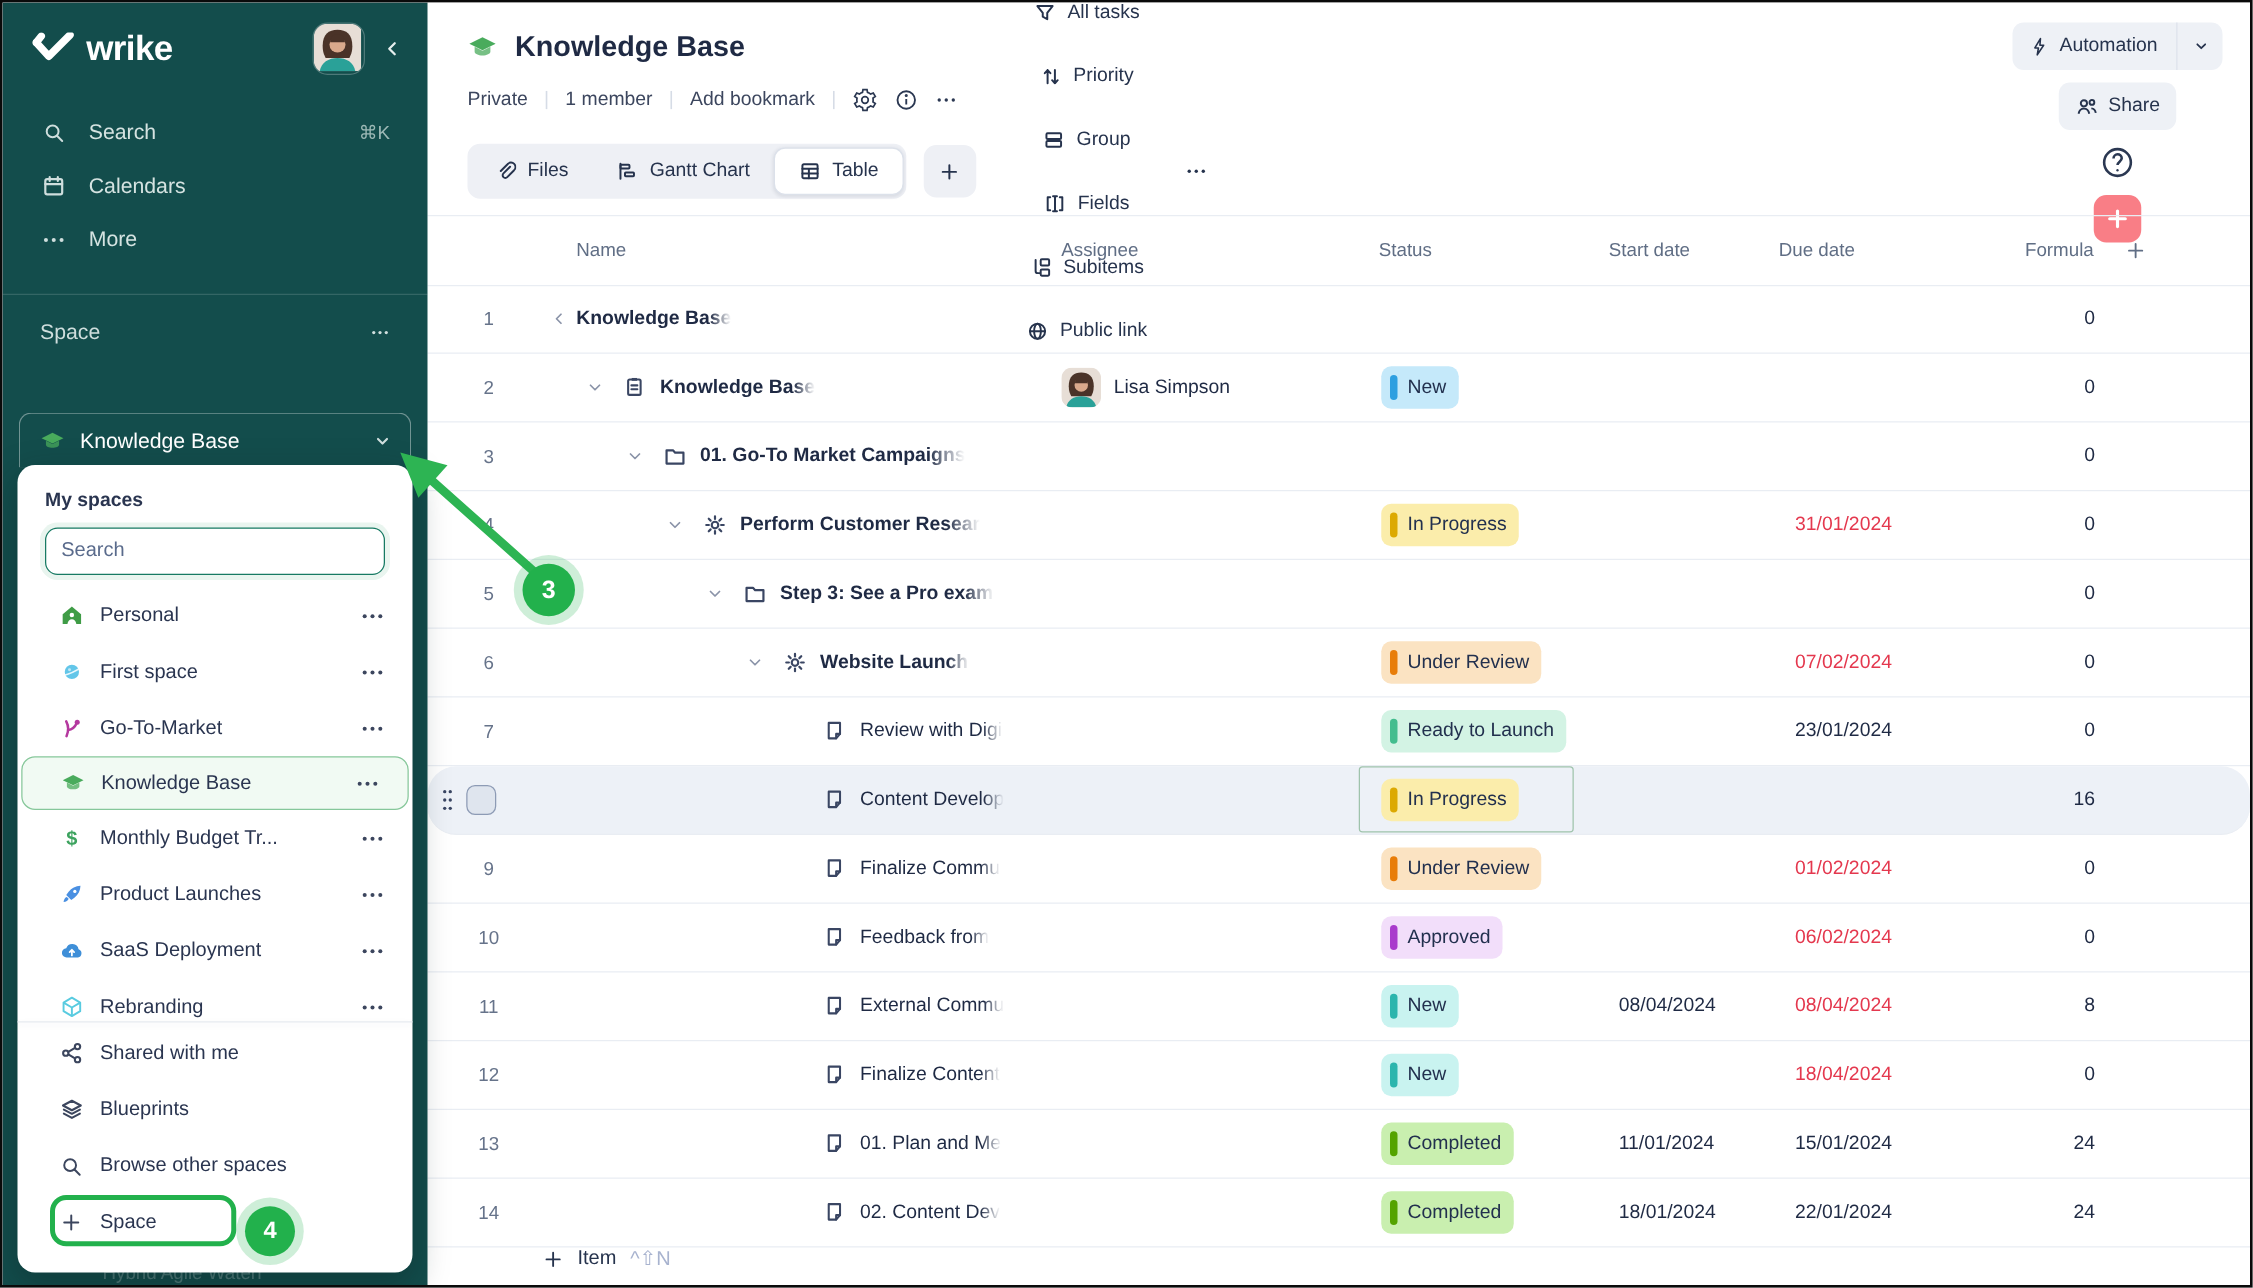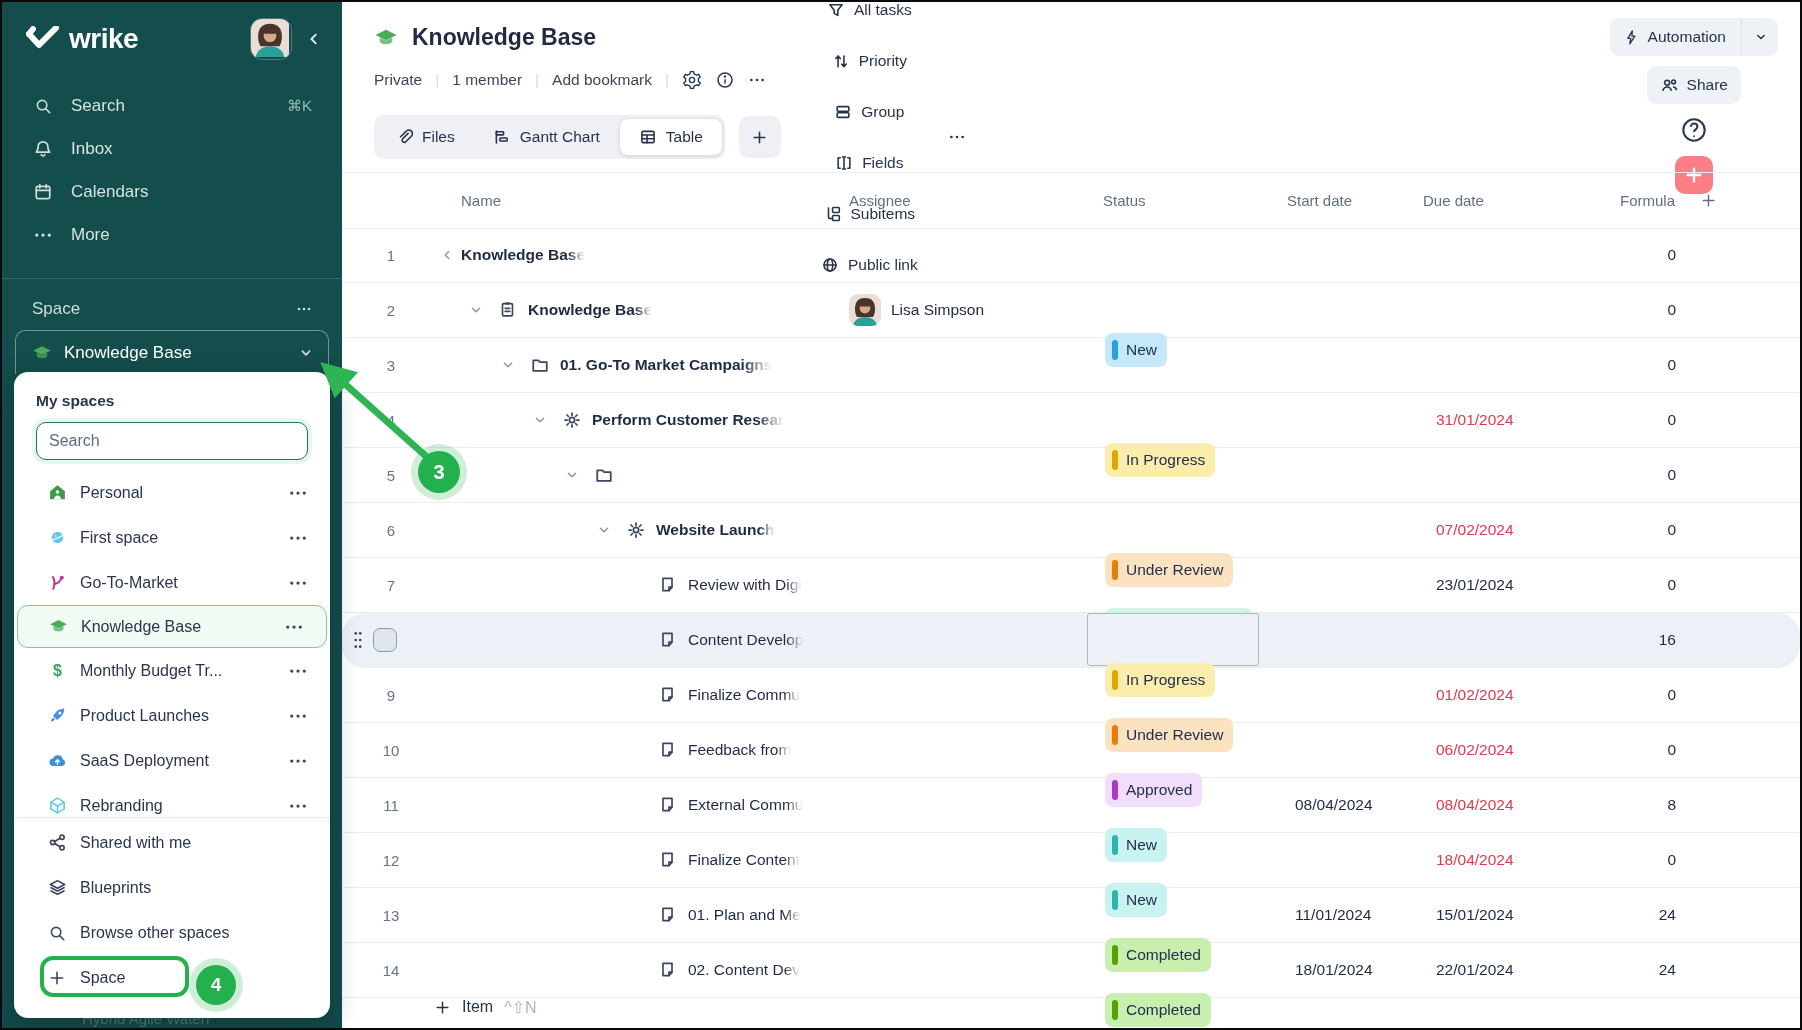--- a/index.html
+++ b/index.html
@@ -88,21 +88,21 @@
   .rows{position:absolute;left:0;right:0;top:226px;}
   .trow{position:relative;height:54px;border-bottom:1px solid #e9edf3;}
   .trow.selected{background:#edf1f7;border-radius:23px;}
   .rownum{position:absolute;left:34px;width:30px;top:0;height:54px;display:flex;align-items:center;justify-content:center;font-size:15px;color:#66738a;}
   .trow .icon{position:absolute;top:17px;color:#3a4663;}
   .trow .chev{color:#8a93a8;cursor:pointer;}
   .tname{position:absolute;top:0;height:54px;display:flex;align-items:center;font-size:15.5px;color:#1f2a44;white-space:nowrap;overflow:hidden;-webkit-mask-image:linear-gradient(90deg,#000 86%,transparent);mask-image:linear-gradient(90deg,#000 86%,transparent);}
   .tname.bold{font-weight:bold;}
   .assignee{position:absolute;left:507px;top:0;height:54px;display:flex;align-items:center;gap:10px;font-size:15.5px;color:#1f2a44;}
   .assignee .av{width:32px;height:32px;border-radius:9px;overflow:hidden;}
-  .status{position:absolute;left:763px;top:10px;display:inline-flex;align-items:center;height:34px;border-radius:8px;padding:0 10px 0 7px;gap:8px;font-size:15.5px;color:#22304e;max-width:158px;overflow:hidden;white-space:nowrap;cursor:pointer;margin-top:40px;}
+  .status{position:absolute;left:763px;top:10px;display:inline-flex;align-items:center;height:34px;border-radius:8px;padding:0 10px 0 7px;gap:8px;font-size:15.5px;color:#22304e;max-width:158px;overflow:hidden;white-space:nowrap;cursor:pointer;}
   .status .bar{width:6px;height:20px;border-radius:3px;flex:0 0 6px;}
   .cell-sel{position:absolute;left:745px;top:0;width:172px;height:53px;border:1px solid #9fc3ac;border-radius:3px;box-sizing:border-box;pointer-events:none;}
   .dt{position:absolute;top:0;height:54px;display:flex;align-items:center;font-size:15.5px;color:#1f2a44;}
   .dt-start{left:953px;} .dt-due{left:1094px;}
   .dt.overdue{color:#e4384e;}
   .formula{position:absolute;left:1230px;width:104px;top:0;height:54px;display:flex;align-items:center;justify-content:flex-end;font-size:15.5px;color:#1f2a44;}
   .dragdots{position:absolute;left:10px;top:16px;color:#66738a;cursor:grab;}
   .rowcheck{position:absolute;left:31px;top:15px;width:24px;height:24px;border:1.6px solid #8d9bb5;border-radius:7px;background:#dfe5ee;box-sizing:border-box;cursor:pointer;}
   .tfoot{position:absolute;left:0;right:0;top:982px;height:46px;display:flex;align-items:center;}
   .add-item{display:flex;align-items:center;gap:11px;margin-left:92px;font-size:16px;color:#26334d;cursor:pointer;}
@@ -147,30 +147,20 @@
               <circle cx="7.2" cy="7.2" r="4.2"></circle>
               <path d="M10.3 10.3 14 14"></path>
             </svg>
           </span>
      <span>Search</span>
      <span class="sb-shortcut">⌘K</span>
    </div>
         <div class="sb-item">
      <span class="icon">
             <svg width="20" height="20" viewBox="0 0 16 16" fill="none" stroke="currentColor" stroke-width="1.4" stroke-linecap="round" stroke-linejoin="round">
-              <path d="M8 2.2c-2.2 0-3.9 1.7-3.9 4 0 2.8-1 3.8-1.4 4.3h10.6c-.4-.5-1.4-1.5-1.4-4.3 0-2.3-1.7-4-3.9-4z"></path>
-              <path d="M6.6 12.6a1.5 1.5 0 0 0 2.8 0"></path>
-            </svg>
-          </span>
-     <span>Inbox</span>
-
-   </div>
-        <div class="sb-item">
-     <span class="icon">
-            <svg width="20" height="20" viewBox="0 0 16 16" fill="none" stroke="currentColor" stroke-width="1.4" stroke-linecap="round" stroke-linejoin="round">
               <rect x="2.6" y="3.4" width="10.8" height="9.8" rx="1.2"></rect>
               <path d="M5.4 2.2v2.4M10.6 2.2v2.4M2.6 6.6h10.8"></path>
             </svg>
           </span>
      <span>Calendars</span>
 
    </div>
         <div class="sb-item">
      <span class="icon">
             <svg width="20" height="20" viewBox="0 0 16 16">
@@ -675,20 +665,21 @@
           <span class="icon chev" style="left:222px;top:19px">
             <svg width="16" height="16" viewBox="0 0 16 16" fill="none" stroke="currentColor" stroke-width="1.4" stroke-linecap="round" stroke-linejoin="round">
               <path d="M4.4 6.2 8 9.8l3.6-3.6"></path>
             </svg>
           </span>
           <span class="icon" style="left:252px">
             <svg width="20" height="20" viewBox="0 0 16 16" fill="none" stroke="currentColor" stroke-width="1.4" stroke-linecap="round" stroke-linejoin="round">
               <path d="M2.6 4.2h4.1l1.4 1.5h5.3v7H2.6z"></path>
             </svg>
           </span>
+          <span class="tname bold" style="left:282px;max-width:198px">Step 3: See a Pro exam</span>
           <span class="formula">0</span>
         </div>
         <div class="trow ">
           <span class="rownum">6</span>
           <span class="icon chev" style="left:254px;top:19px">
             <svg width="16" height="16" viewBox="0 0 16 16" fill="none" stroke="currentColor" stroke-width="1.4" stroke-linecap="round" stroke-linejoin="round">
               <path d="M4.4 6.2 8 9.8l3.6-3.6"></path>
             </svg>
           </span>
           <span class="icon" style="left:284px">

